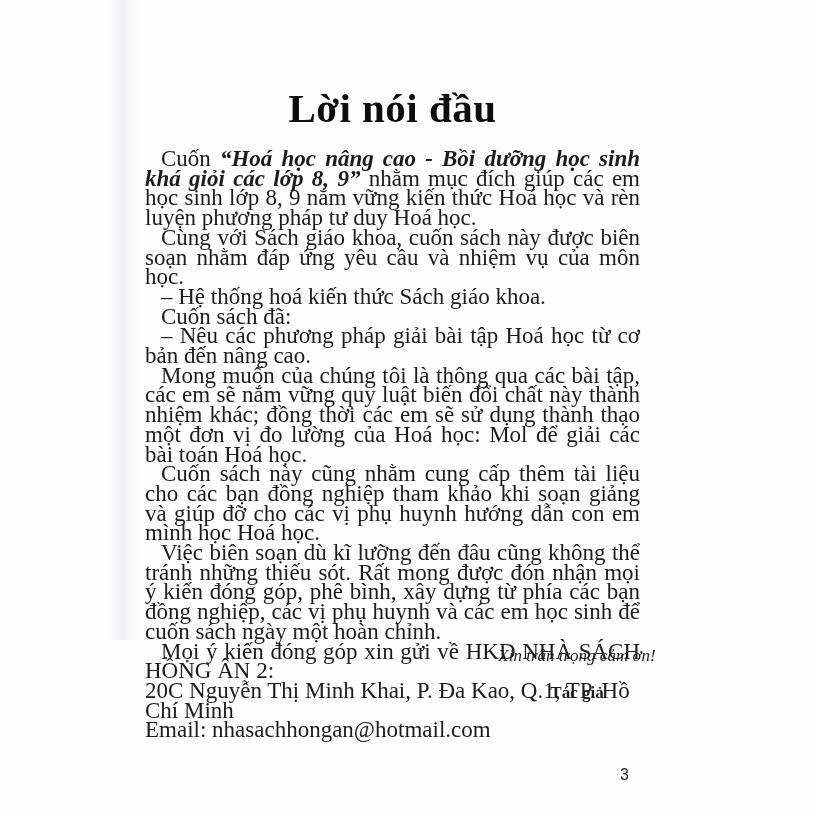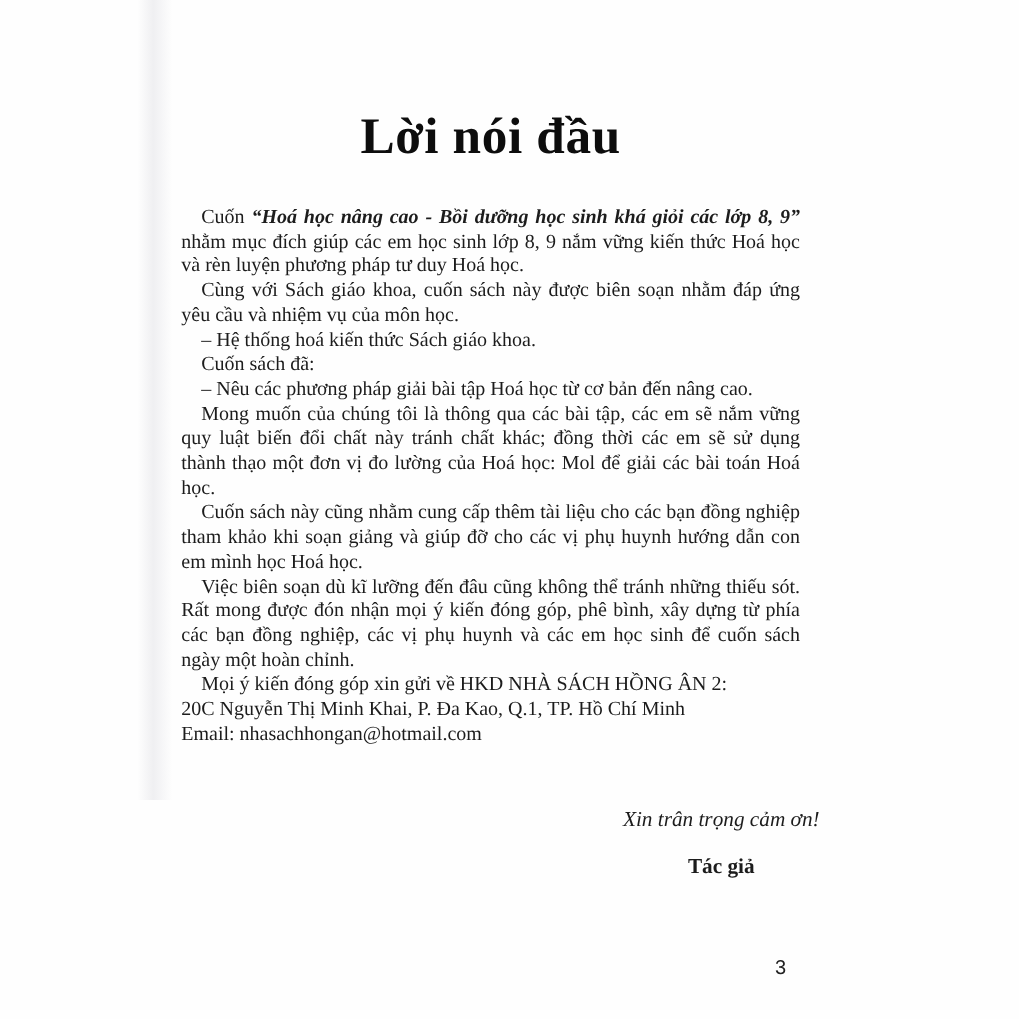--- a/index.html
+++ b/index.html
@@ -29,22 +29,22 @@
     top: 84px; left: 145px; width: 495px;
     margin: 0;
     text-align: center;
     font-size: 41px;
     font-weight: bold;
     letter-spacing: 0.5px;
     color: #0d0d0d;
   }
   .content {
     position: absolute;
-    top: 164px; left: 145px; width: 495px;
-    font-size: 16px;
+    top: 149px; left: 145px; width: 495px;
+    font-size: 23px;
     line-height: 19.7px;
     text-align: justify;
   }
   .content p { margin: 0; text-indent: 16px; }
   .content p.center { text-align: left; text-indent: 0; }
   .book-title { font-weight: bold; font-style: italic; }
   .signoff {
     position: absolute;
     top: 645px; left: 442px; width: 270px;
     text-align: center;
@@ -69,21 +69,21 @@
 
   <h1 class="page-title">Lời nói đầu</h1>
 
   <div class="content">
     <p><span>Cuốn </span><span class="book-title">“Hoá học nâng cao - Bồi dưỡng học sinh khá giỏi các lớp 8, 9”</span><span> nhằm mục đích giúp các em học sinh lớp 8, 9 nắm vững kiến thức Hoá học và rèn luyện phương pháp tư duy Hoá học.</span></p>
 
     <p>Cùng với Sách giáo khoa, cuốn sách này được biên soạn nhằm đáp ứng yêu cầu và nhiệm vụ của môn học.</p>
     <p>– Hệ thống hoá kiến thức Sách giáo khoa.</p>
     <p>Cuốn sách đã:</p>
     <p>– Nêu các phương pháp giải bài tập Hoá học từ cơ bản đến nâng cao.</p>
-    <p>Mong muốn của chúng tôi là thông qua các bài tập, các em sẽ nắm vững quy luật biến đổi chất này tránh chất khác; đồng thời các em sẽ sử dụng thành thạo một đơn vị đo lường của Hoá học: Mol để giải các bài toán Hoá học.</p>
+    <p>Mong muốn của chúng tôi là thông qua các bài tập, các em sẽ nắm vững quy luật biến đổi chất này thành nhiệm khác; đồng thời các em sẽ sử dụng thành thạo một đơn vị đo lường của Hoá học: Mol để giải các bài toán Hoá học.</p>
     <p>Cuốn sách này cũng nhằm cung cấp thêm tài liệu cho các bạn đồng nghiệp tham khảo khi soạn giảng và giúp đỡ cho các vị phụ huynh hướng dẫn con em mình học Hoá học.</p>
     <p>Việc biên soạn dù kĩ lưỡng đến đâu cũng không thể tránh những thiếu sót. Rất mong được đón nhận mọi ý kiến đóng góp, phê bình, xây dựng từ phía các bạn đồng nghiệp, các vị phụ huynh và các em học sinh để cuốn sách ngày một hoàn chỉnh.</p>
     <p>Mọi ý kiến đóng góp xin gửi về HKD NHÀ SÁCH HỒNG ÂN 2:</p>
     <p class="center">20C Nguyễn Thị Minh Khai, P. Đa Kao, Q.1, TP. Hồ Chí Minh</p>
     <p class="center">Email: nhasachhongan@hotmail.com</p>
   </div>
 
   <div class="signoff">
     <div class="closing">Xin trân trọng cảm ơn!</div>
     <div class="author">Tác giả</div>

